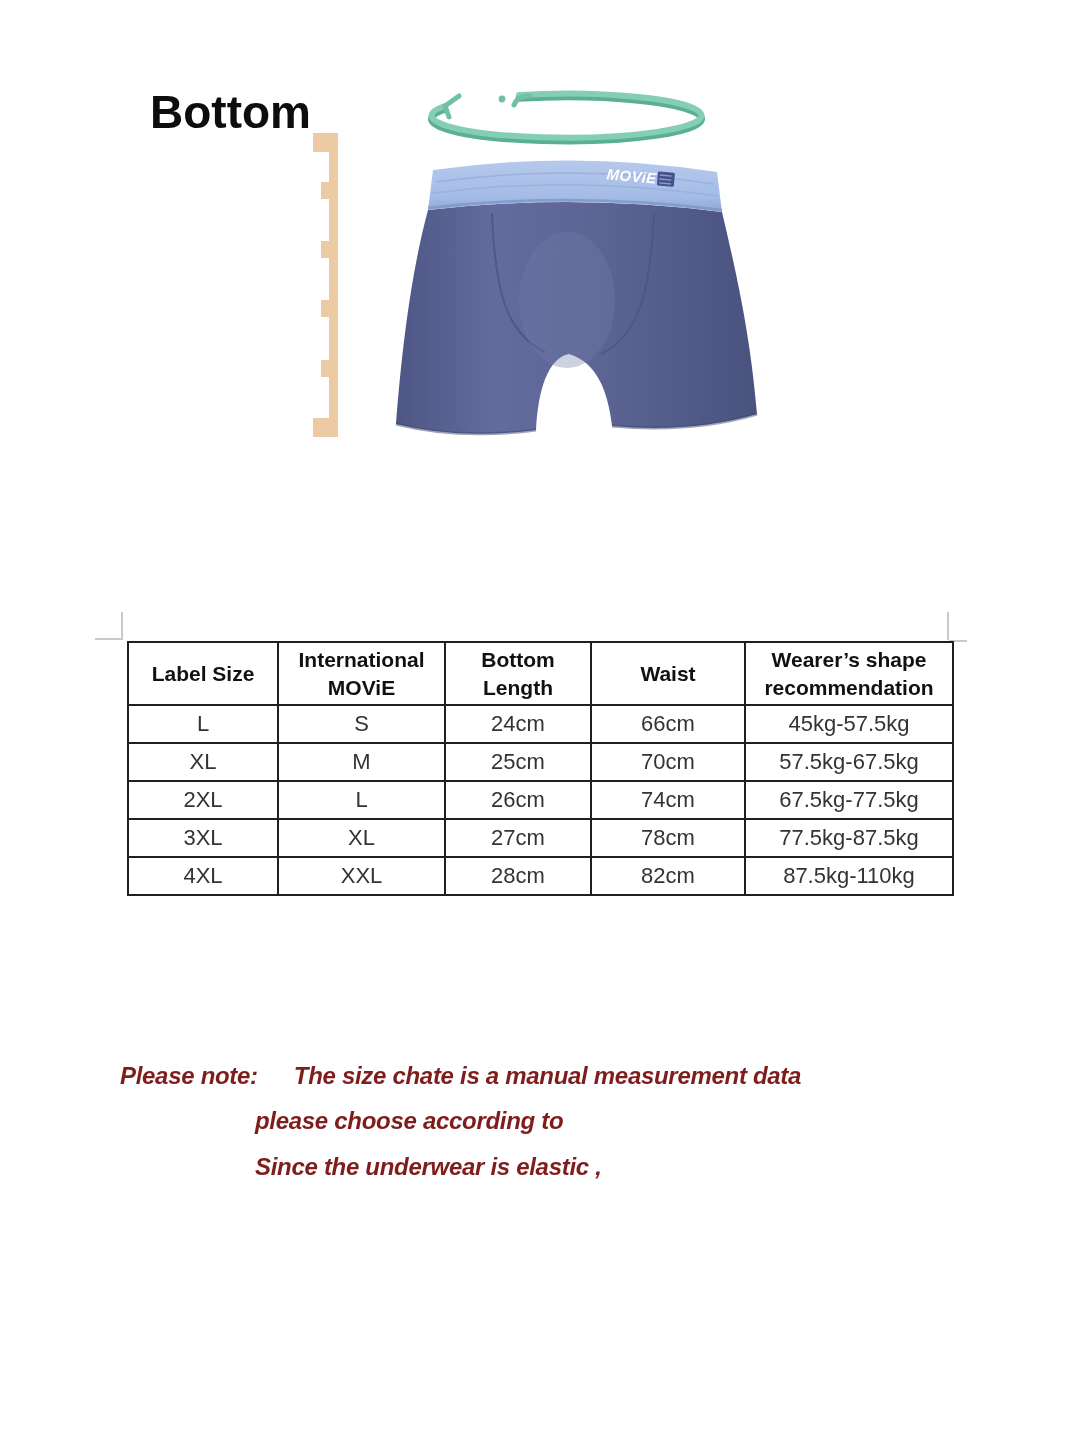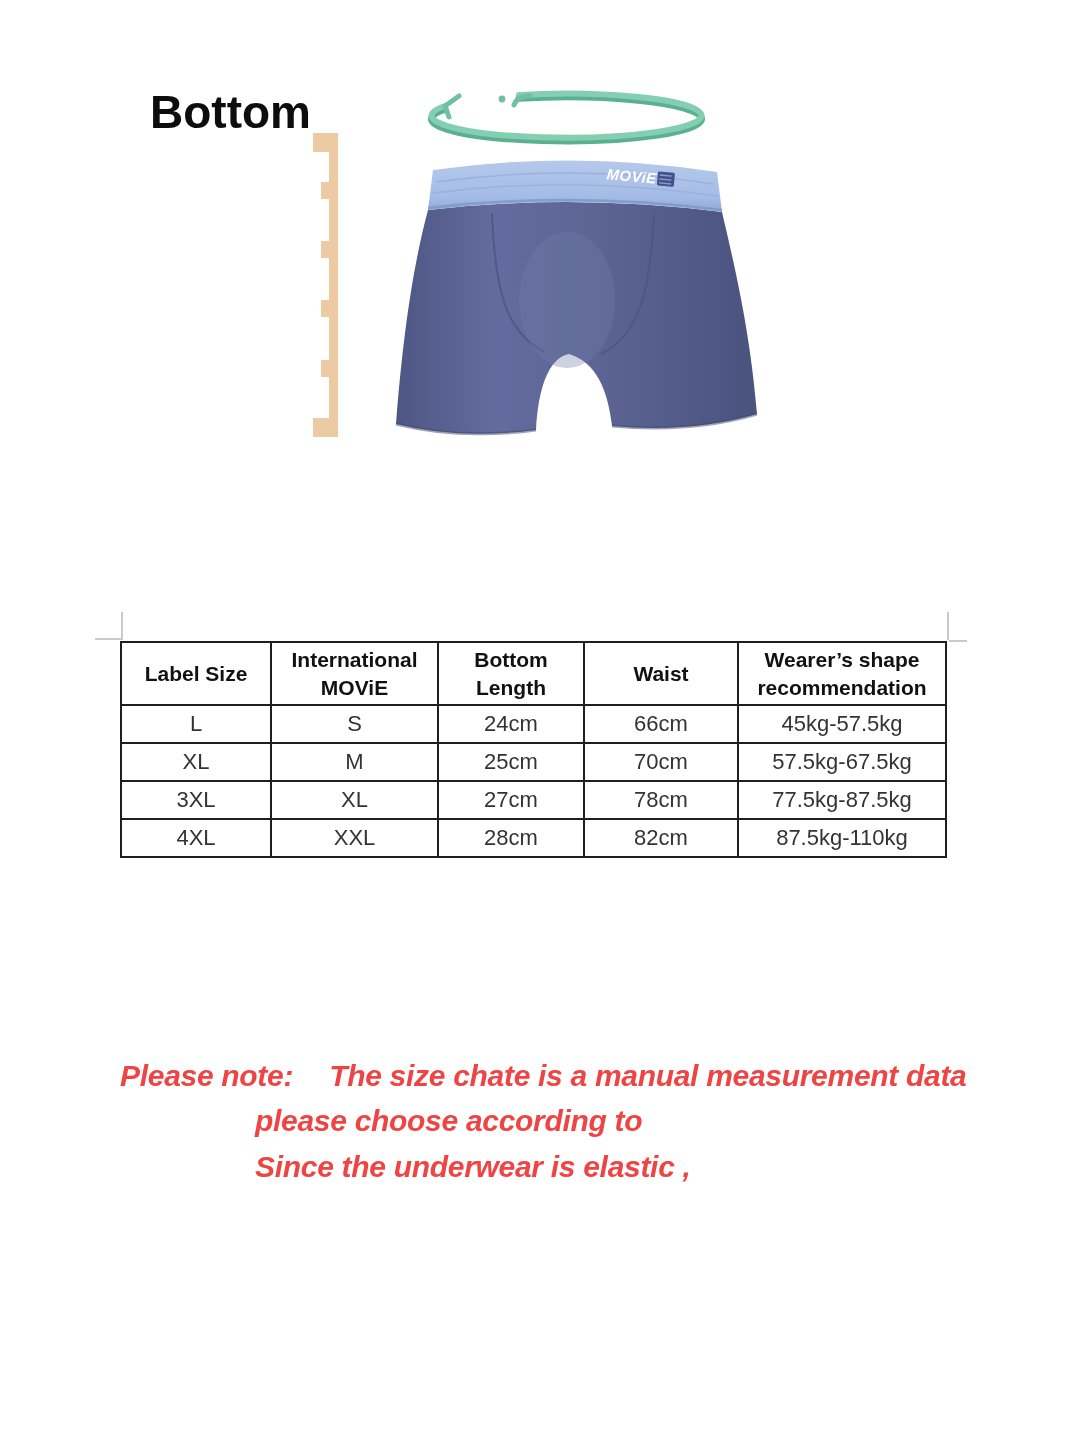--- a/index.html
+++ b/index.html
@@ -14,38 +14,38 @@
   .measure-label{
     position:absolute;left:150px;top:88px;
     font-size:46px;line-height:49px;font-weight:600;
     color:#0d0d0d;letter-spacing:0px;
   }
   .ruler-part{position:absolute;background:var(--ruler-tan,#eccaa4);}
   .underwear-svg{position:absolute;left:380px;top:75px;width:400px;height:380px;}
   
   .crop-mark{position:absolute;background:#c9c9c9;}
   table.size-table{
-    position:absolute;left:120px;top:641px;
+    position:absolute;left:127px;top:641px;
     width:825px;border-collapse:collapse;table-layout:fixed;
   }
   .size-table th,.size-table td{
     border:2px solid #1f1f1f;text-align:center;vertical-align:middle;
     padding:0 4px;overflow:hidden;
   }
   .size-table th{
     height:61px;font-size:21px;font-weight:bold;color:#111;line-height:1.3;
   }
   .size-table td{
     height:36px;font-size:22px;font-weight:400;color:#333;
   }
   
   .note-block{
     position:absolute;left:120px;top:1053px;width:920px;
-    font-weight:bold;font-style:italic;color:#ef4444;
-    font-size:30px;letter-spacing:-0.3px;
+    font-weight:bold;font-style:italic;color:#7f1d1d;
+    font-size:24px;letter-spacing:-0.3px;
   }
   .note-first{white-space:nowrap;line-height:45px;}
   .note-first .note-prefix{margin-right:36px;}
   .note-lines{list-style:none;margin:0;padding:0 0 0 135px;}
   .note-lines li{line-height:45.5px;white-space:nowrap;}
 </style>
 </head>
 <body>
 
 <div id="canvas">
@@ -152,20 +152,27 @@
           <td>45kg-57.5kg</td>
         </tr>
         <tr>
           <td>XL</td>
           <td>M</td>
           <td>25cm</td>
           <td>70cm</td>
           <td>57.5kg-67.5kg</td>
         </tr>
         <tr>
+          <td>2XL</td>
+          <td>L</td>
+          <td>26cm</td>
+          <td>74cm</td>
+          <td>67.5kg-77.5kg</td>
+        </tr>
+        <tr>
           <td>3XL</td>
           <td>XL</td>
           <td>27cm</td>
           <td>78cm</td>
           <td>77.5kg-87.5kg</td>
         </tr>
         <tr>
           <td>4XL</td>
           <td>XXL</td>
           <td>28cm</td>

